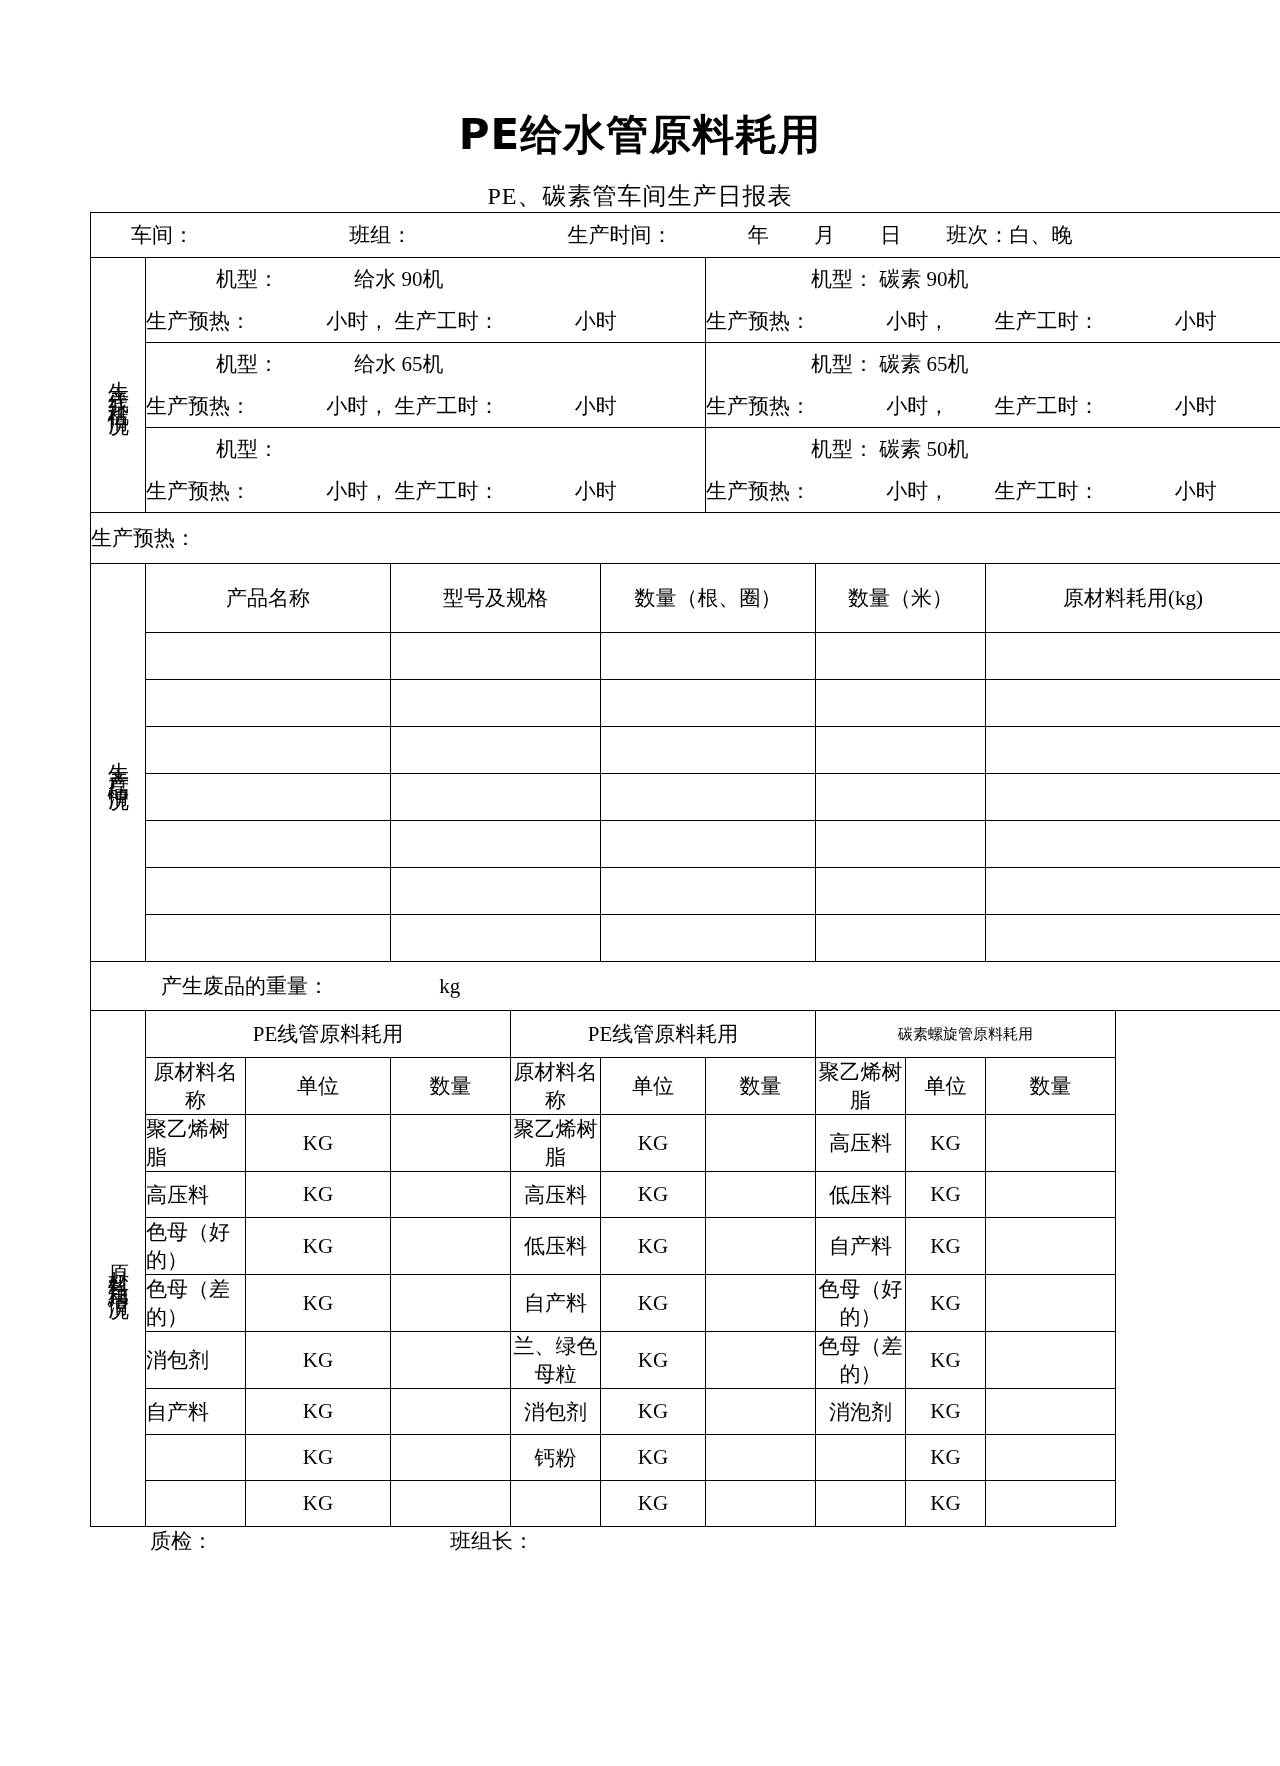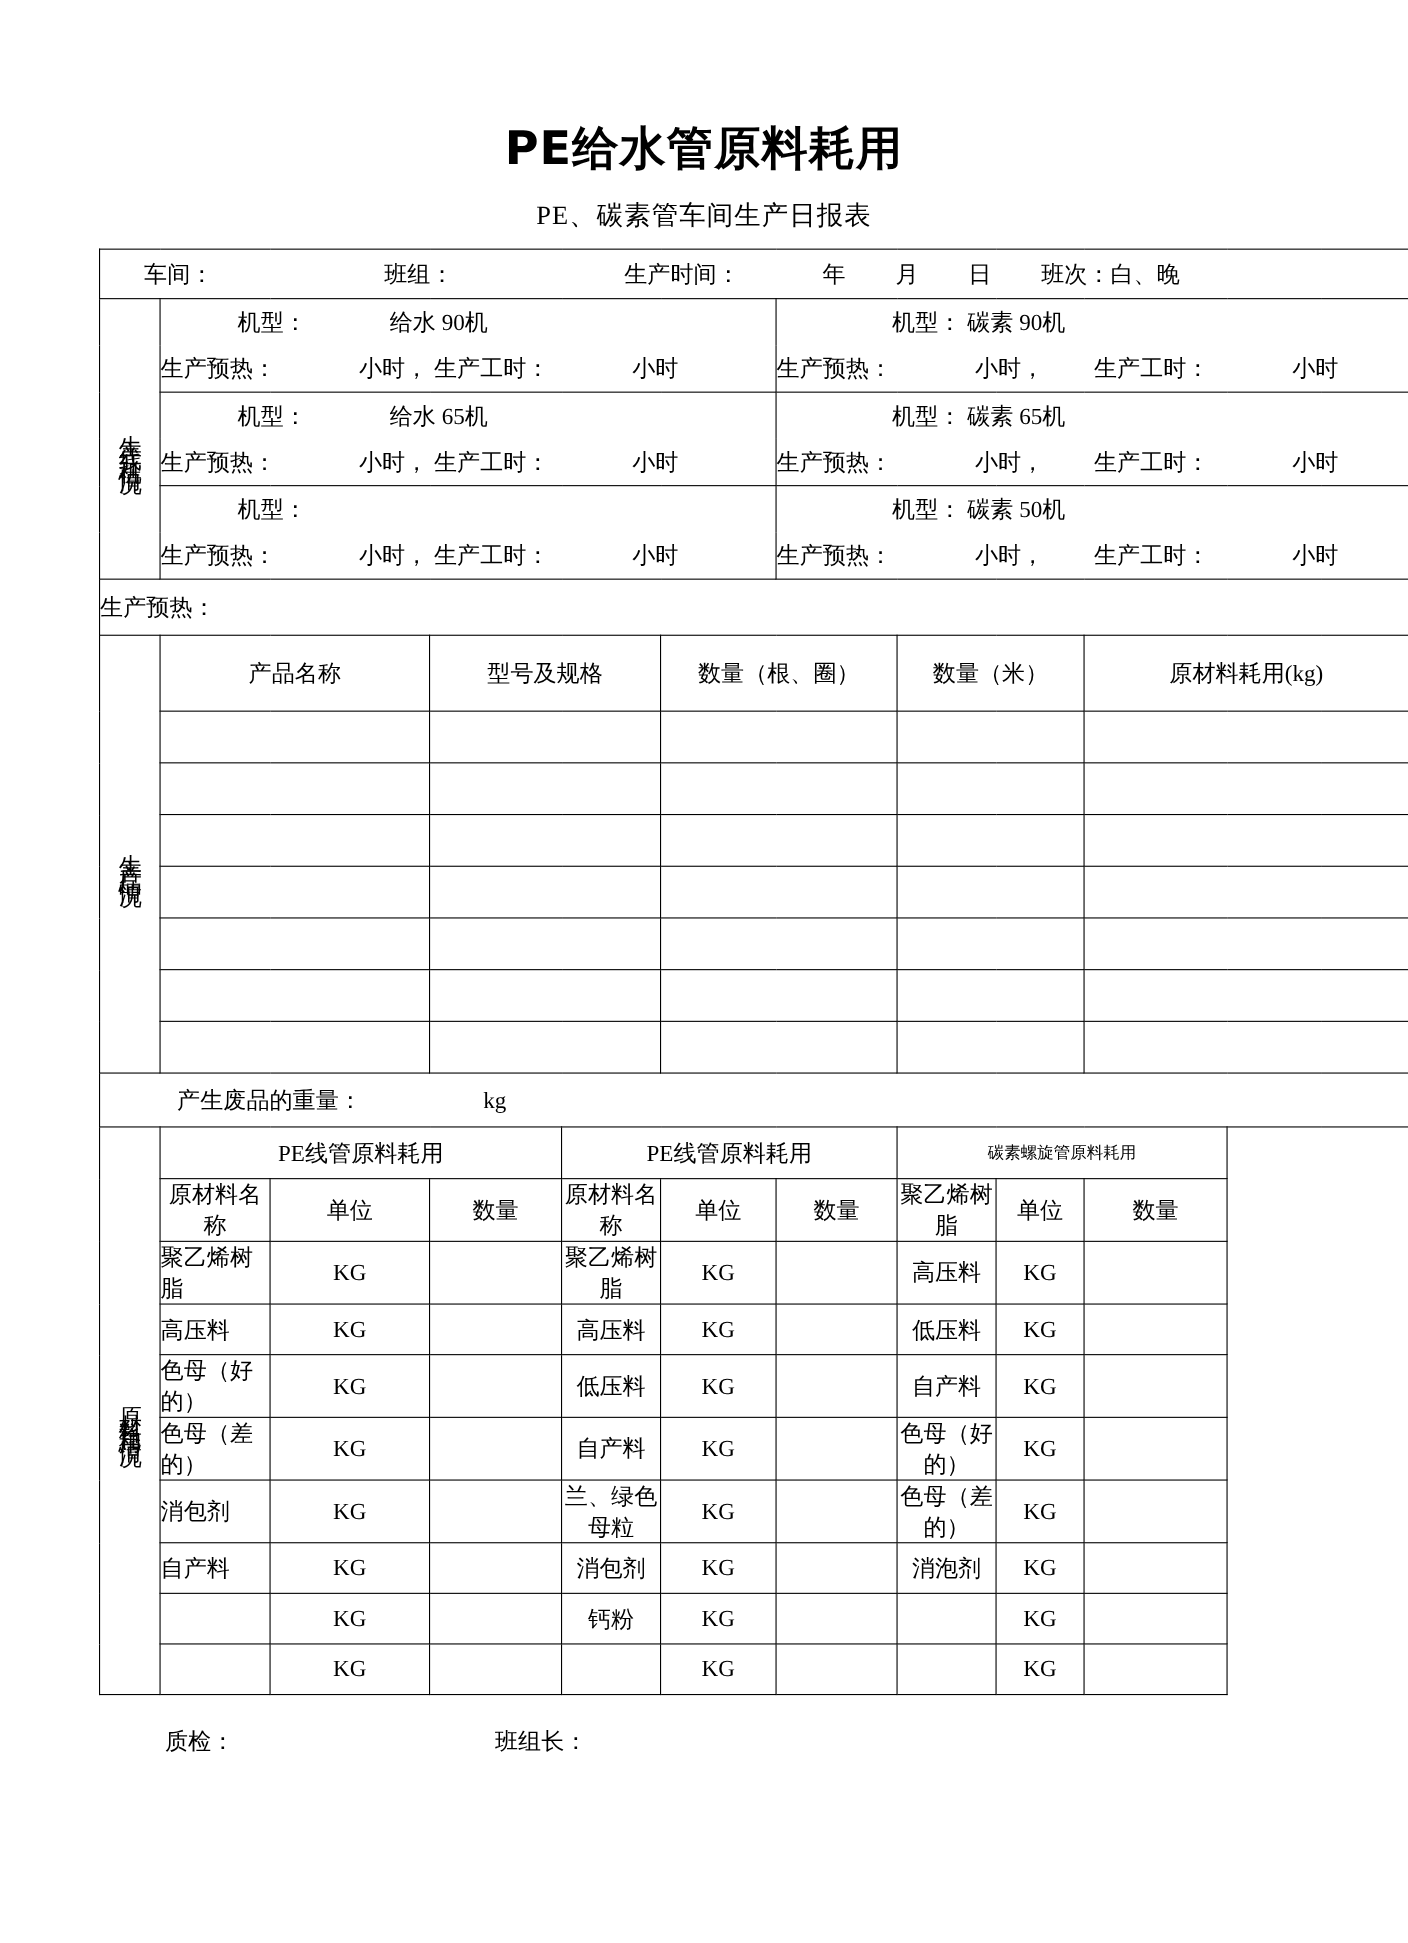--- a/index.html
+++ b/index.html
@@ -27,21 +27,20 @@
     font-weight: bold;
     font-size: 42px;
     letter-spacing: 1px;
     padding-top: 112px;
     line-height: 1.1;
   }
   .doc-subtitle {
     text-align: center;
     font-size: 24px;
     margin-top: 22px;
-    margin-bottom: 14px;
     letter-spacing: 1px;
   }
   table.main {
     border-collapse: collapse;
     width: 1090px;
     table-layout: fixed;
     margin-left: -5px;
     font-family: Liberation Serif, serif;
   }
   table.main td {
@@ -70,21 +69,21 @@
   .c { text-align: center; }
   .l { text-align: left; }
   .h-row td { height: 44px; }
   .gap-sm { display: inline-block; width: 40px; }
   .gap-md { display: inline-block; width: 70px; }
   .gap-lg { display: inline-block; width: 105px; }
   .gap-xl { display: inline-block; width: 150px; }
   .blankrow td { height: 46px; }
   .matrow td { height: 45px; }
   .footer {
-    margin-top: 28px;
+    margin-top: 0;
     font-size: 21px;
     display: flex;
     padding-left: 55px;
   }
   .footer .f1 { width: 300px; }
   .footer .f2 { width: 330px; }
   .footer .f3 { width: 300px; }
   .doccode {
     text-align: right;
     font-size: 21px;

